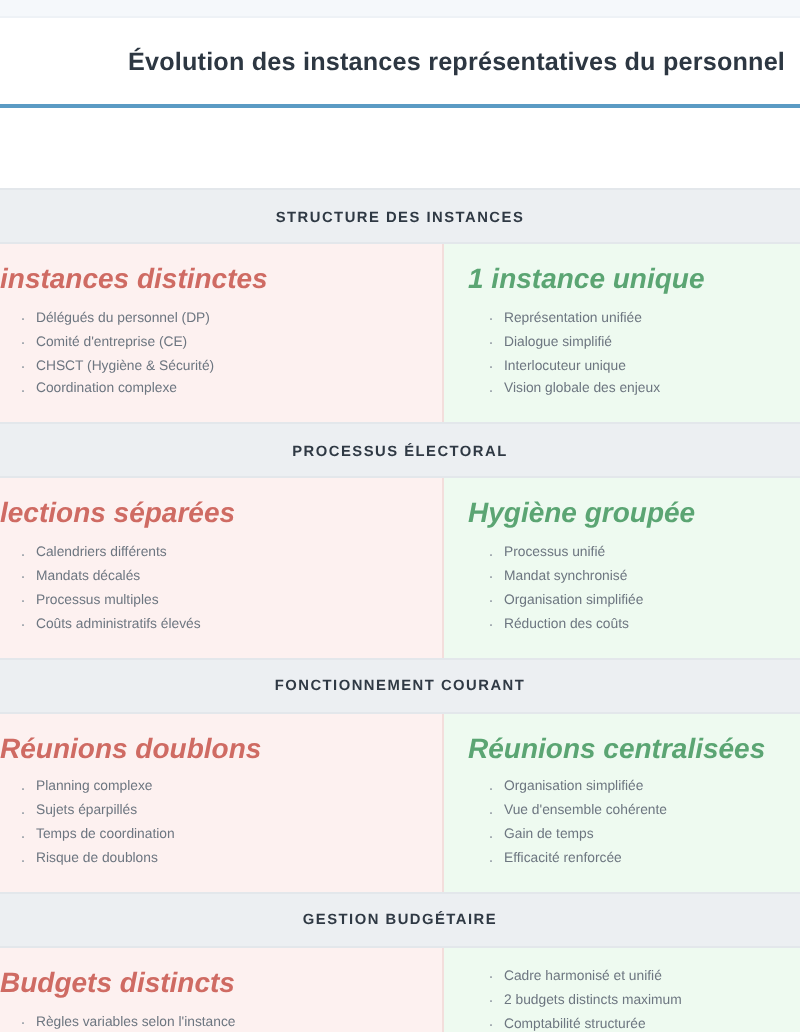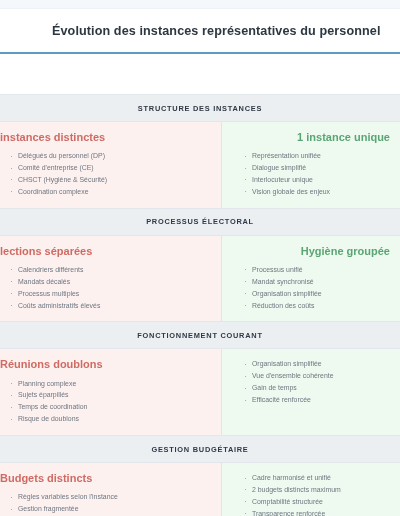--- a/index.html
+++ b/index.html
@@ -11,21 +11,21 @@
   }
   .page{position:relative;width:400px;height:516px;overflow:hidden;background:#ffffff;}
 
   
   .top-strip{height:8px;background:#f5f8fb;border-bottom:1px solid #eef2f6;}
 
   
   .title-block{
     height:43px;background:#ffffff;
     display:flex;align-items:center;
-    padding-left:52px;box-sizing:border-box;
+    padding-left:52px;box-sizing:border-box;margin-left:12px;
   }
   .doc-title{
     font-size:12.6px;font-weight:bold;color:#2d3742;
     letter-spacing:.1px;white-space:nowrap;
   }
   .title-rule{height:2px;background:#5b9bc4;width:100%;}
 
   
   .gap{height:40px;background:#ffffff;}
 
@@ -60,24 +60,24 @@
   .cell-left{
     width:270px;background:#fdf1f0;
     padding-left:48px;padding-right:10px;
     border-right:1px solid #f3dedc;
   }
   .cell-right{
     width:178px;background:#eefaf0;
     padding-left:12px;padding-right:10px;
   }
   .cell-title{
-    font-size:11px;font-weight:600;margin:0 0 6px 0;line-height:1.2;
+    font-size:14px;font-weight:600;margin:0 0 6px 0;line-height:1.2;font-style:italic;
   }
   .cell-left .cell-title{color:#cf6b63;}
-  .cell-right .cell-title{color:#5ba573;text-align:right;}
+  .cell-right .cell-title{color:#5ba573;}
   ul.items{list-style:none;margin:0;padding:0 0 0 10px;}
   ul.items li{
     font-size:6.9px;line-height:1.72;color:#6d7680;
     position:relative;padding-left:8px;white-space:nowrap;
   }
   ul.items li:before{
     content:"\00B7";position:absolute;left:0;top:-0.5px;
     color:#9aa2aa;font-size:9px;line-height:1.55;
   }
 </style>
@@ -152,20 +152,21 @@
         <div class="cell cell-left">
           <div class="cell-title">Réunions doublons</div>
           <ul class="items">
             <li>Planning complexe</li>
             <li>Sujets éparpillés</li>
             <li>Temps de coordination</li>
             <li>Risque de doublons</li>
           </ul>
         </div>
         <div class="cell cell-right">
+          <div class="cell-title">Réunions centralisées</div>
           <ul class="items">
             <li>Organisation simplifiée</li>
             <li>Vue d'ensemble cohérente</li>
             <li>Gain de temps</li>
             <li>Efficacité renforcée</li>
           </ul>
         </div>
       </div>
 
       <div class="band">

